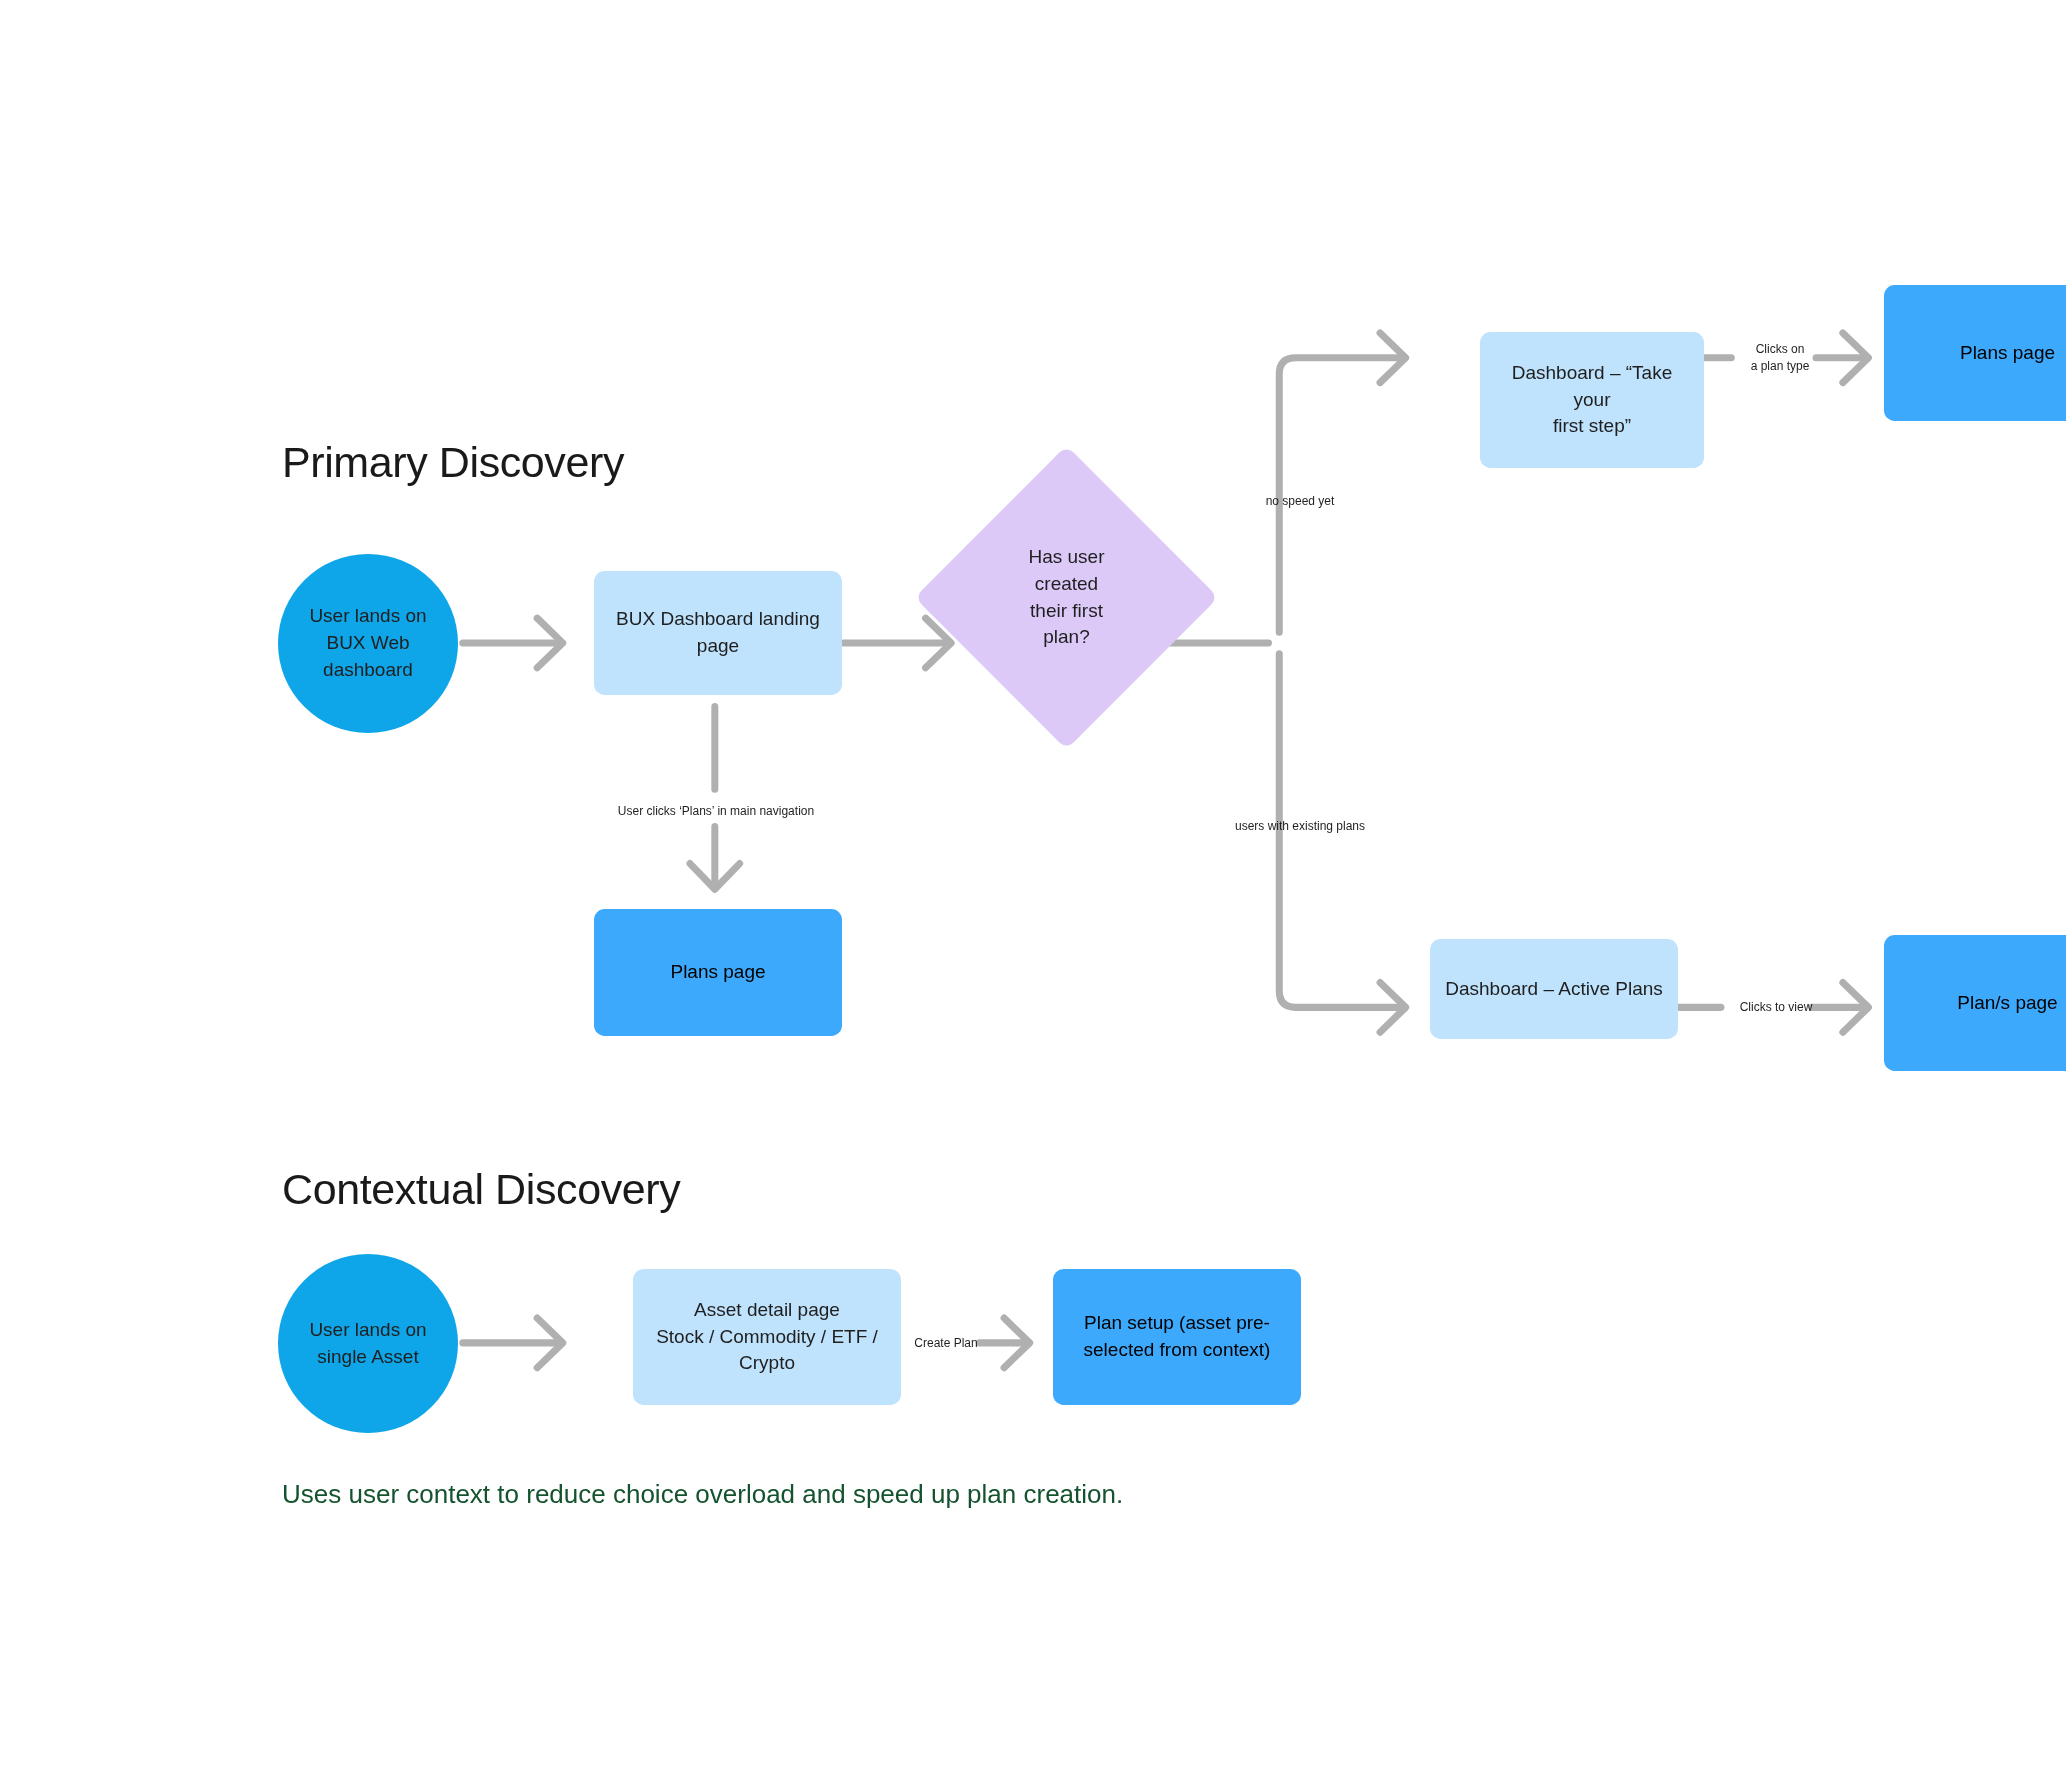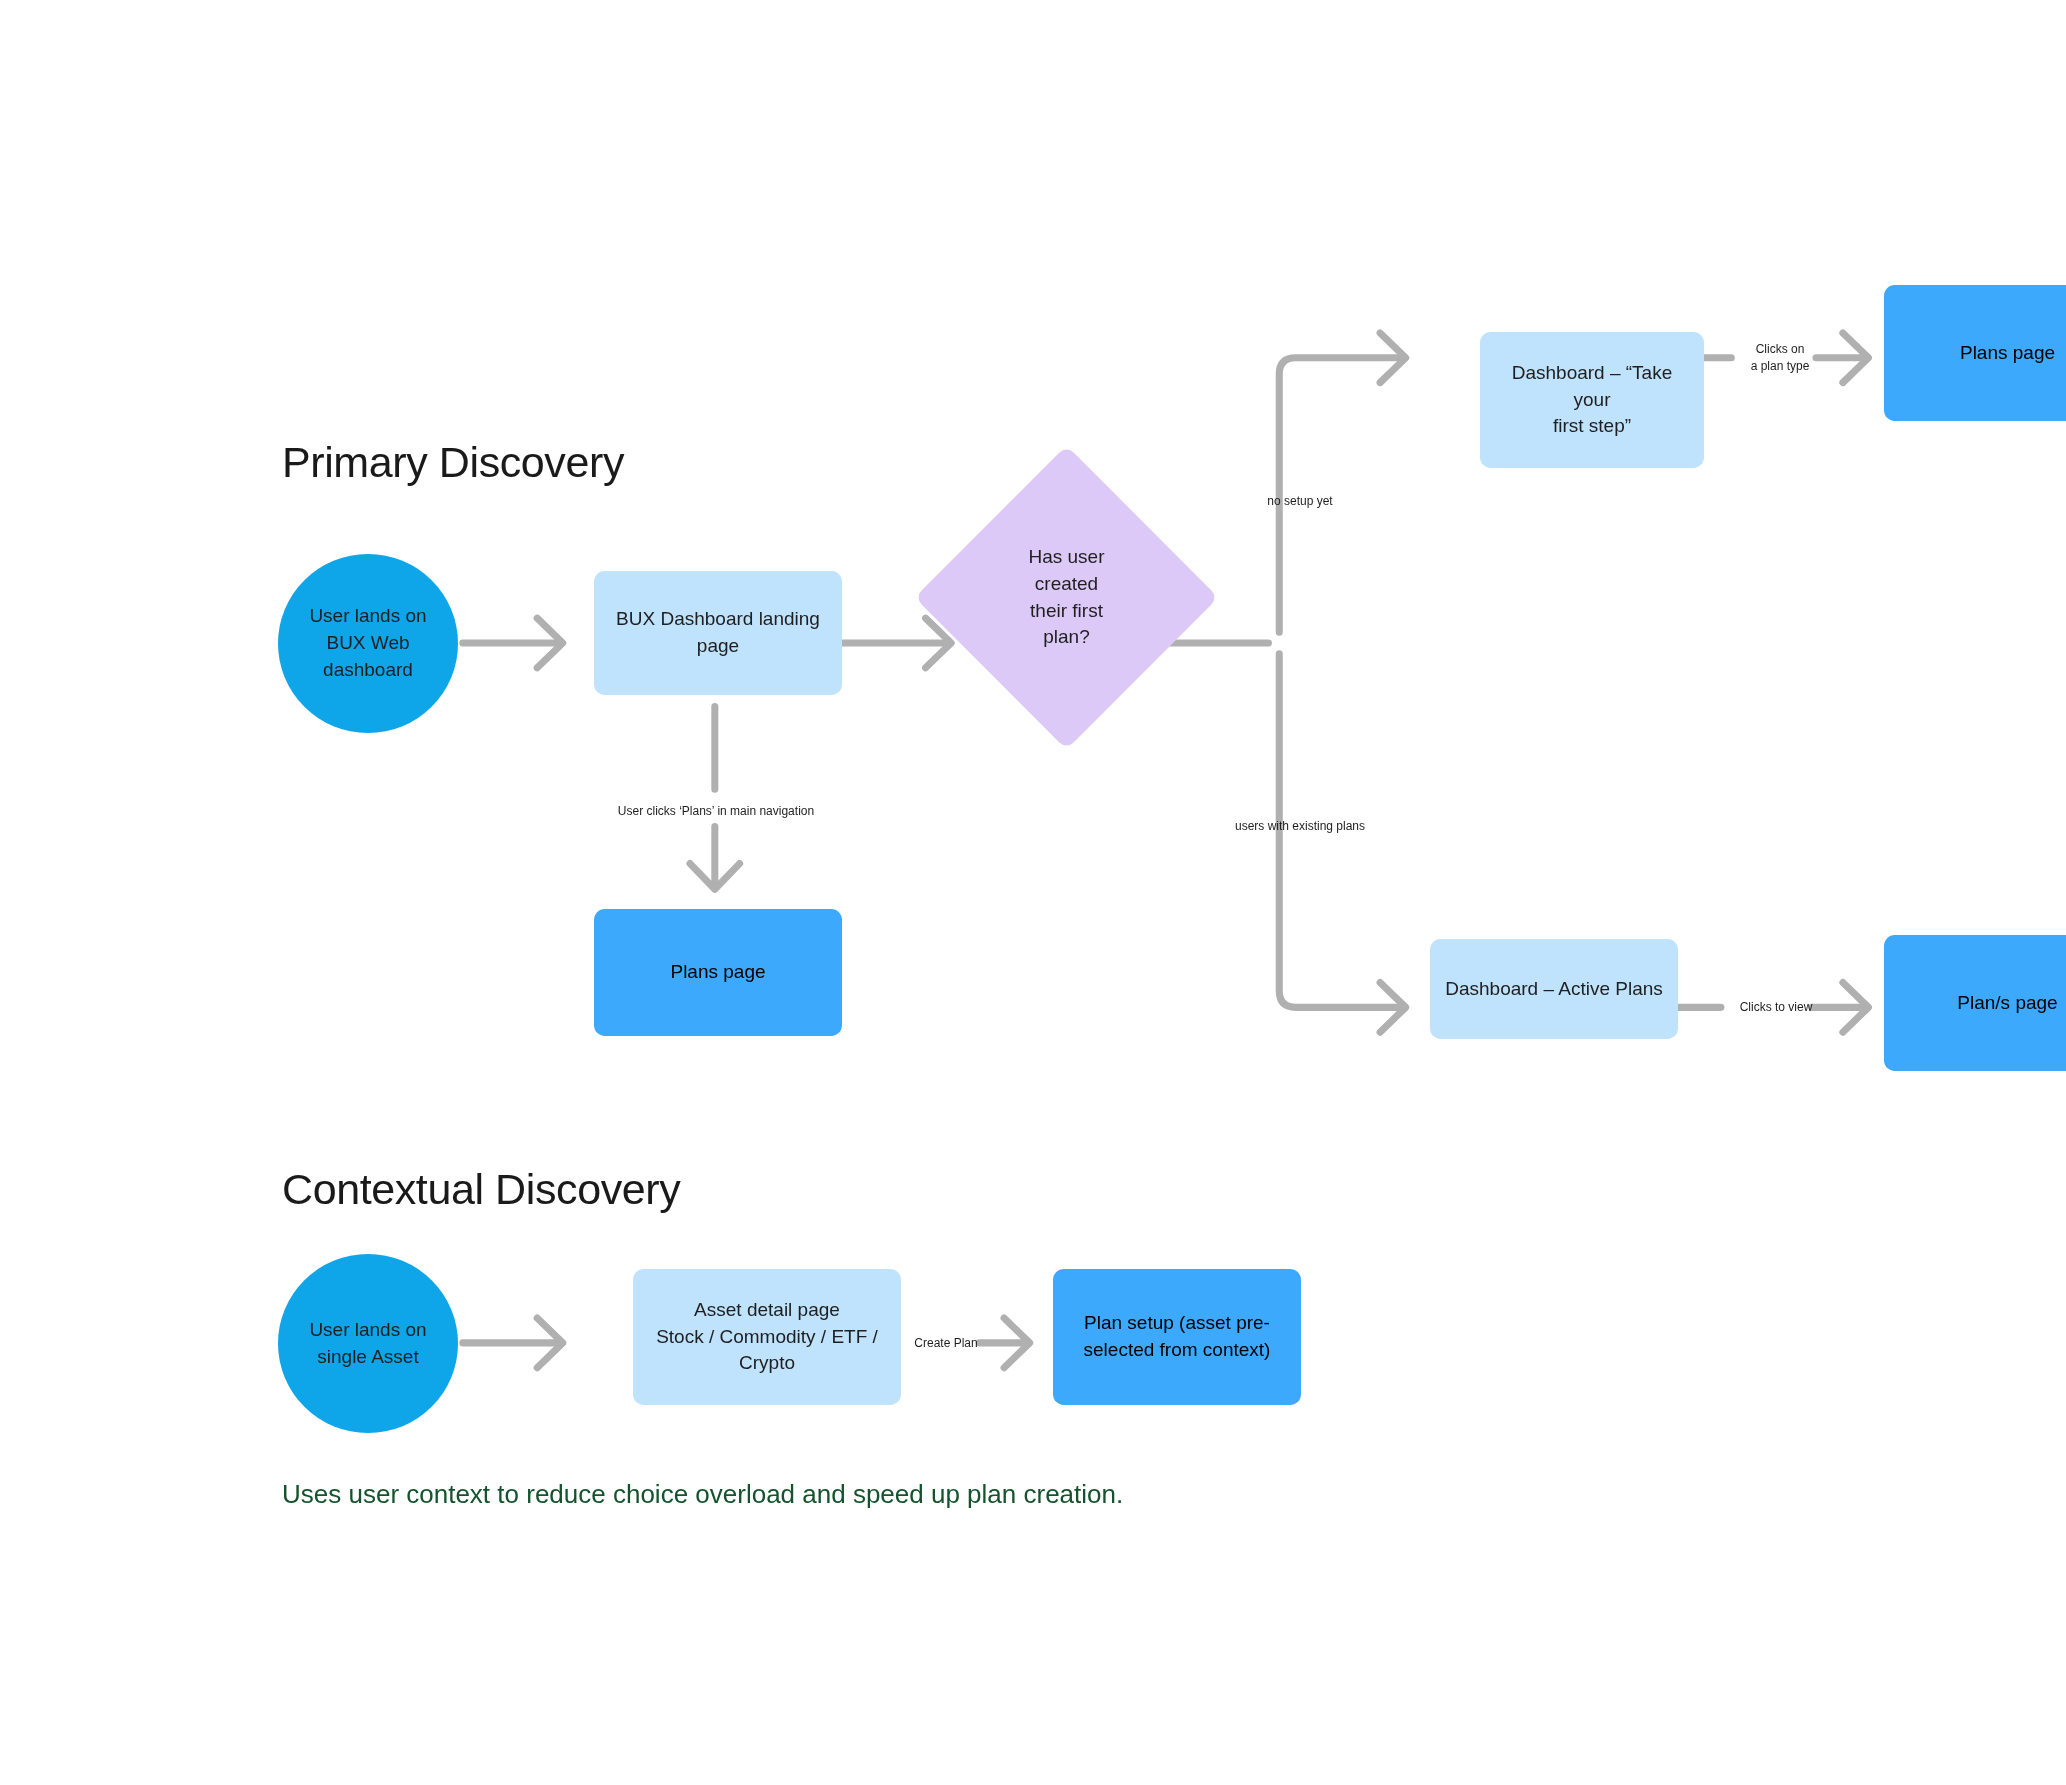--- a/index.html
+++ b/index.html
@@ -180,21 +180,21 @@
   </div>
 
   <div class="node node-rect-light" style="left:1430px; top:939px; width:248px; height:100px;">
     <span class="node-label">Dashboard – Active Plans</span>
   </div>
 
   <div class="node node-rect-solid" style="left:1884px; top:935px; width:247px; height:136px;">
     <span class="node-label">Plan/s page</span>
   </div>
 
-  <div class="edge-label" style="left:1300px; top:501px;">no setup yet</div>
+  <div class="edge-label" style="left:1300px; top:501px;">no speed yet</div>
 
   <div class="edge-label" style="left:1300px; top:826px;">users with existing plans</div>
 
   <div class="edge-label" style="left:1780px; top:358px; text-align:center; white-space:pre-line; line-height:1.42;">Clicks on
 a plan type</div>
 
   <div class="edge-label" style="left:1776px; top:1007px;">Clicks to view</div>
 
   <div class="edge-label" style="left:716px; top:811px;">User clicks ‘Plans’ in main navigation</div>
 

